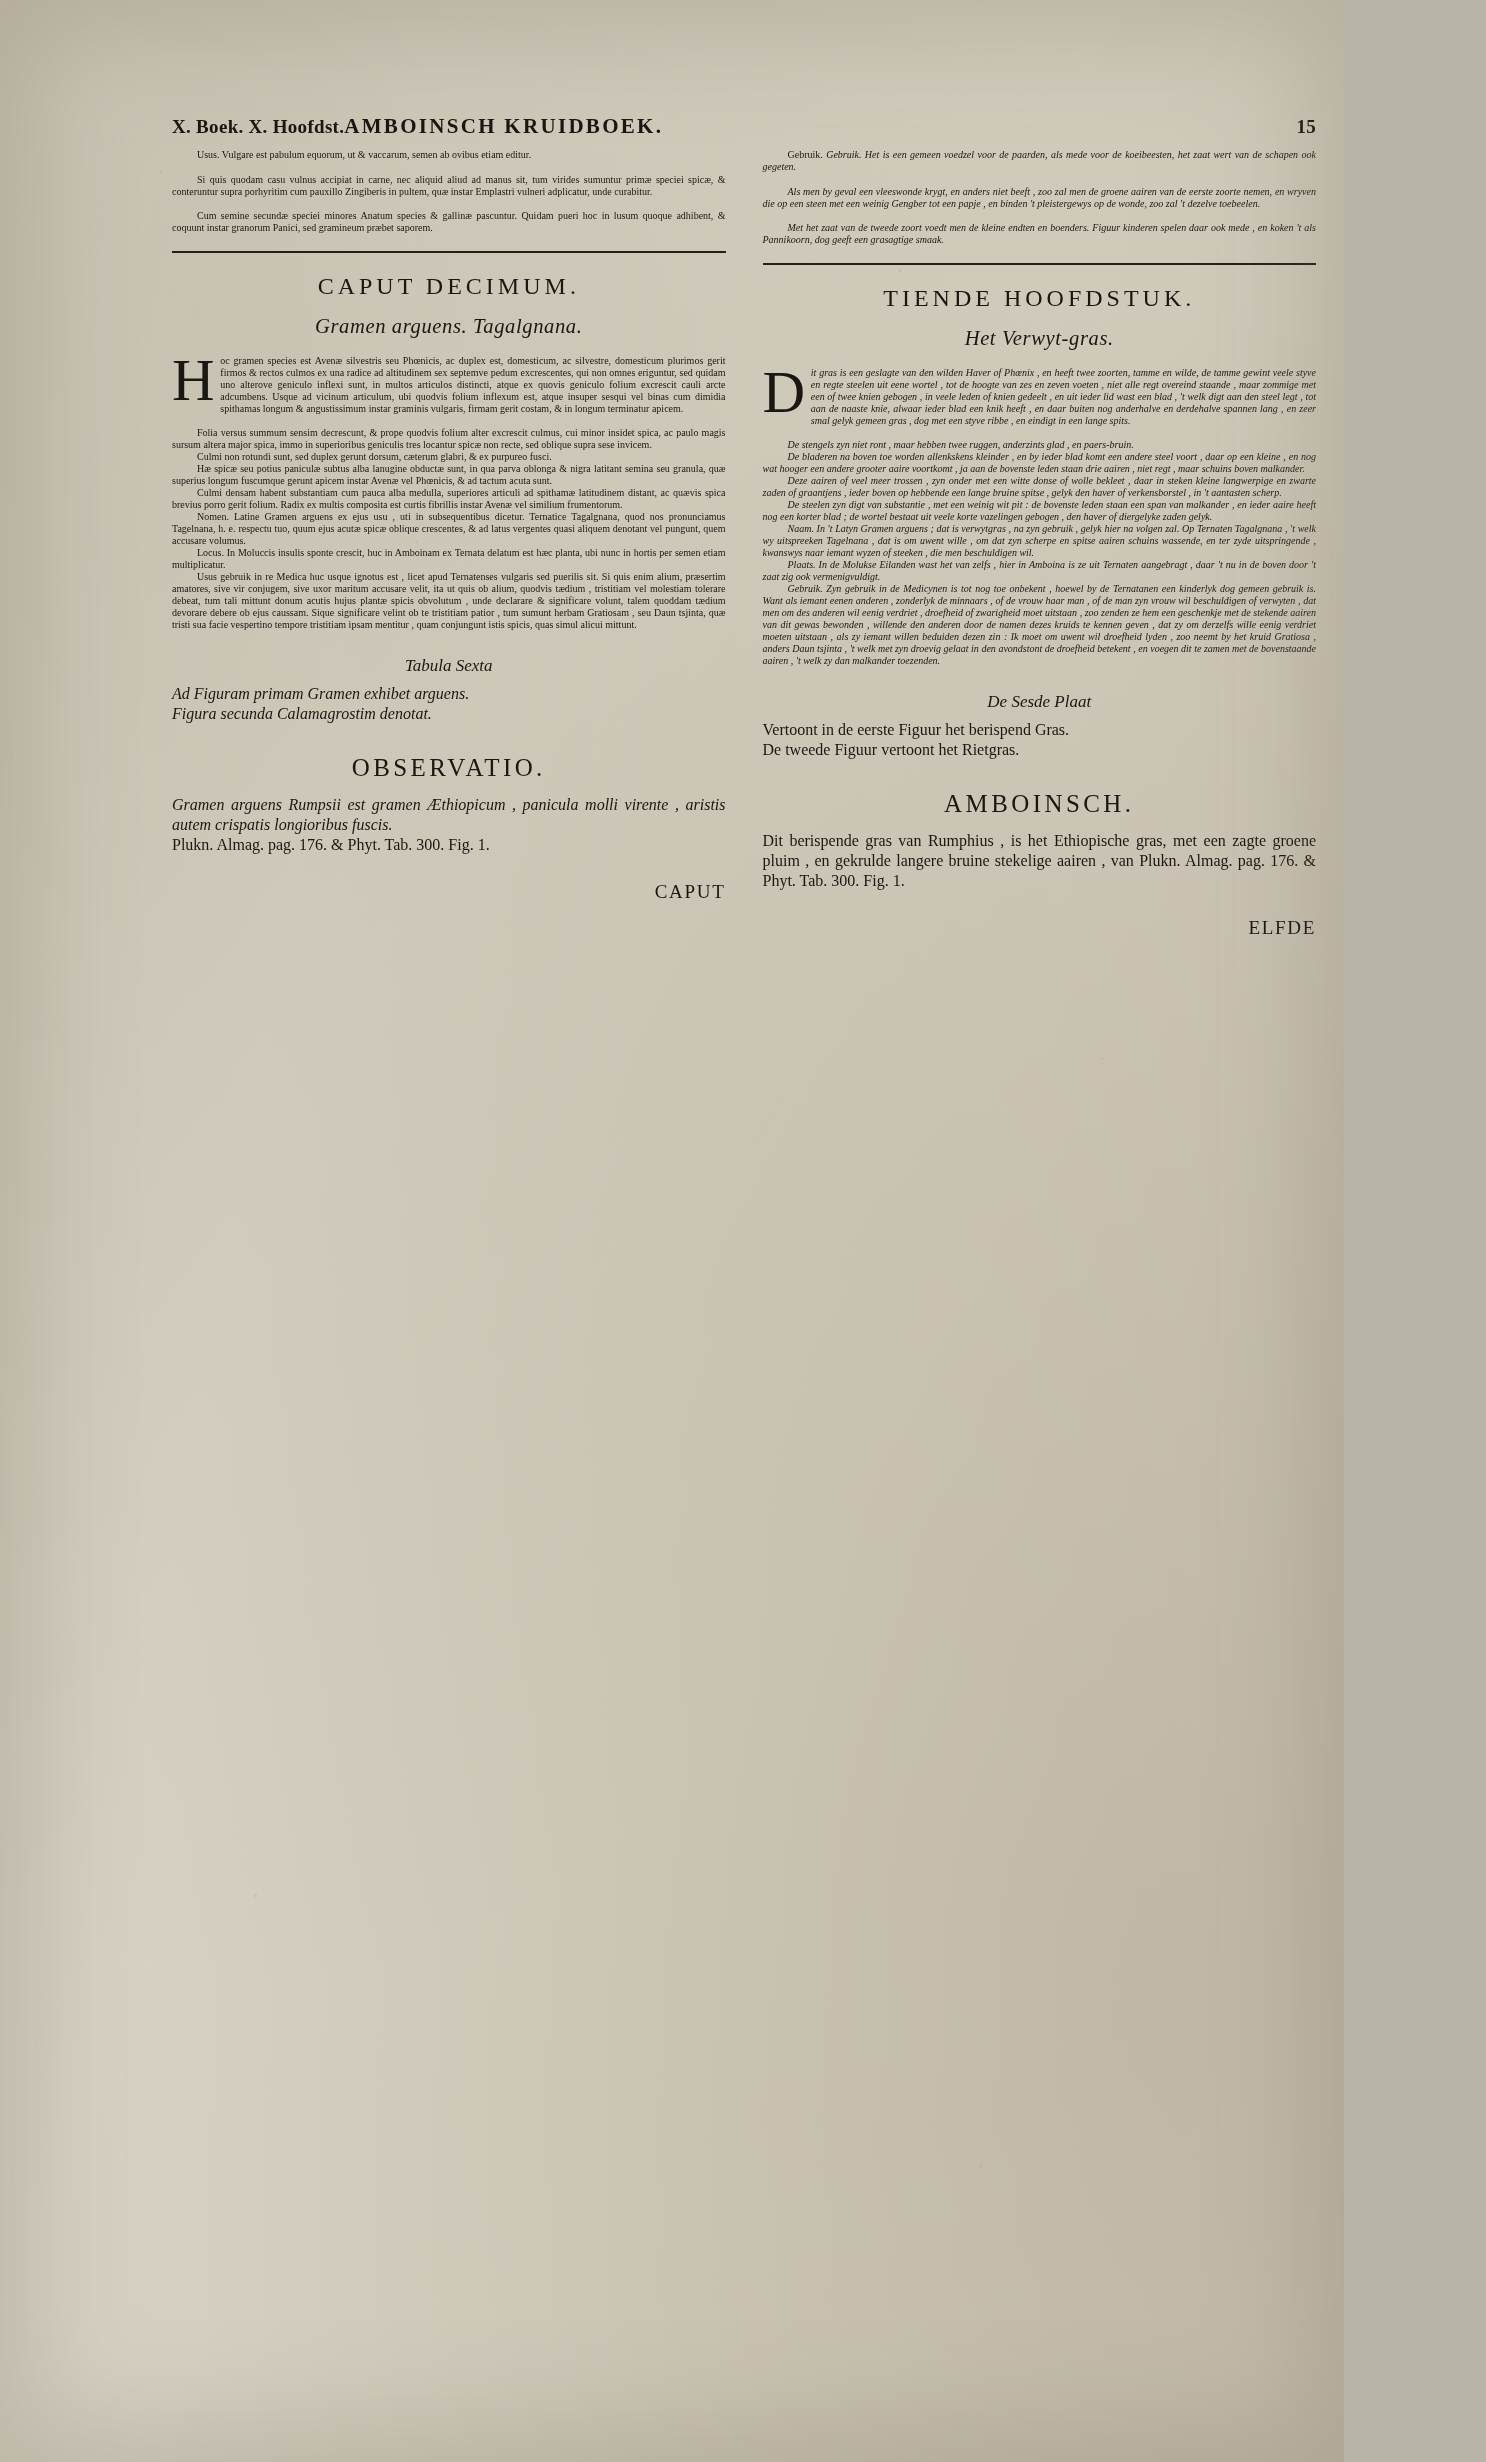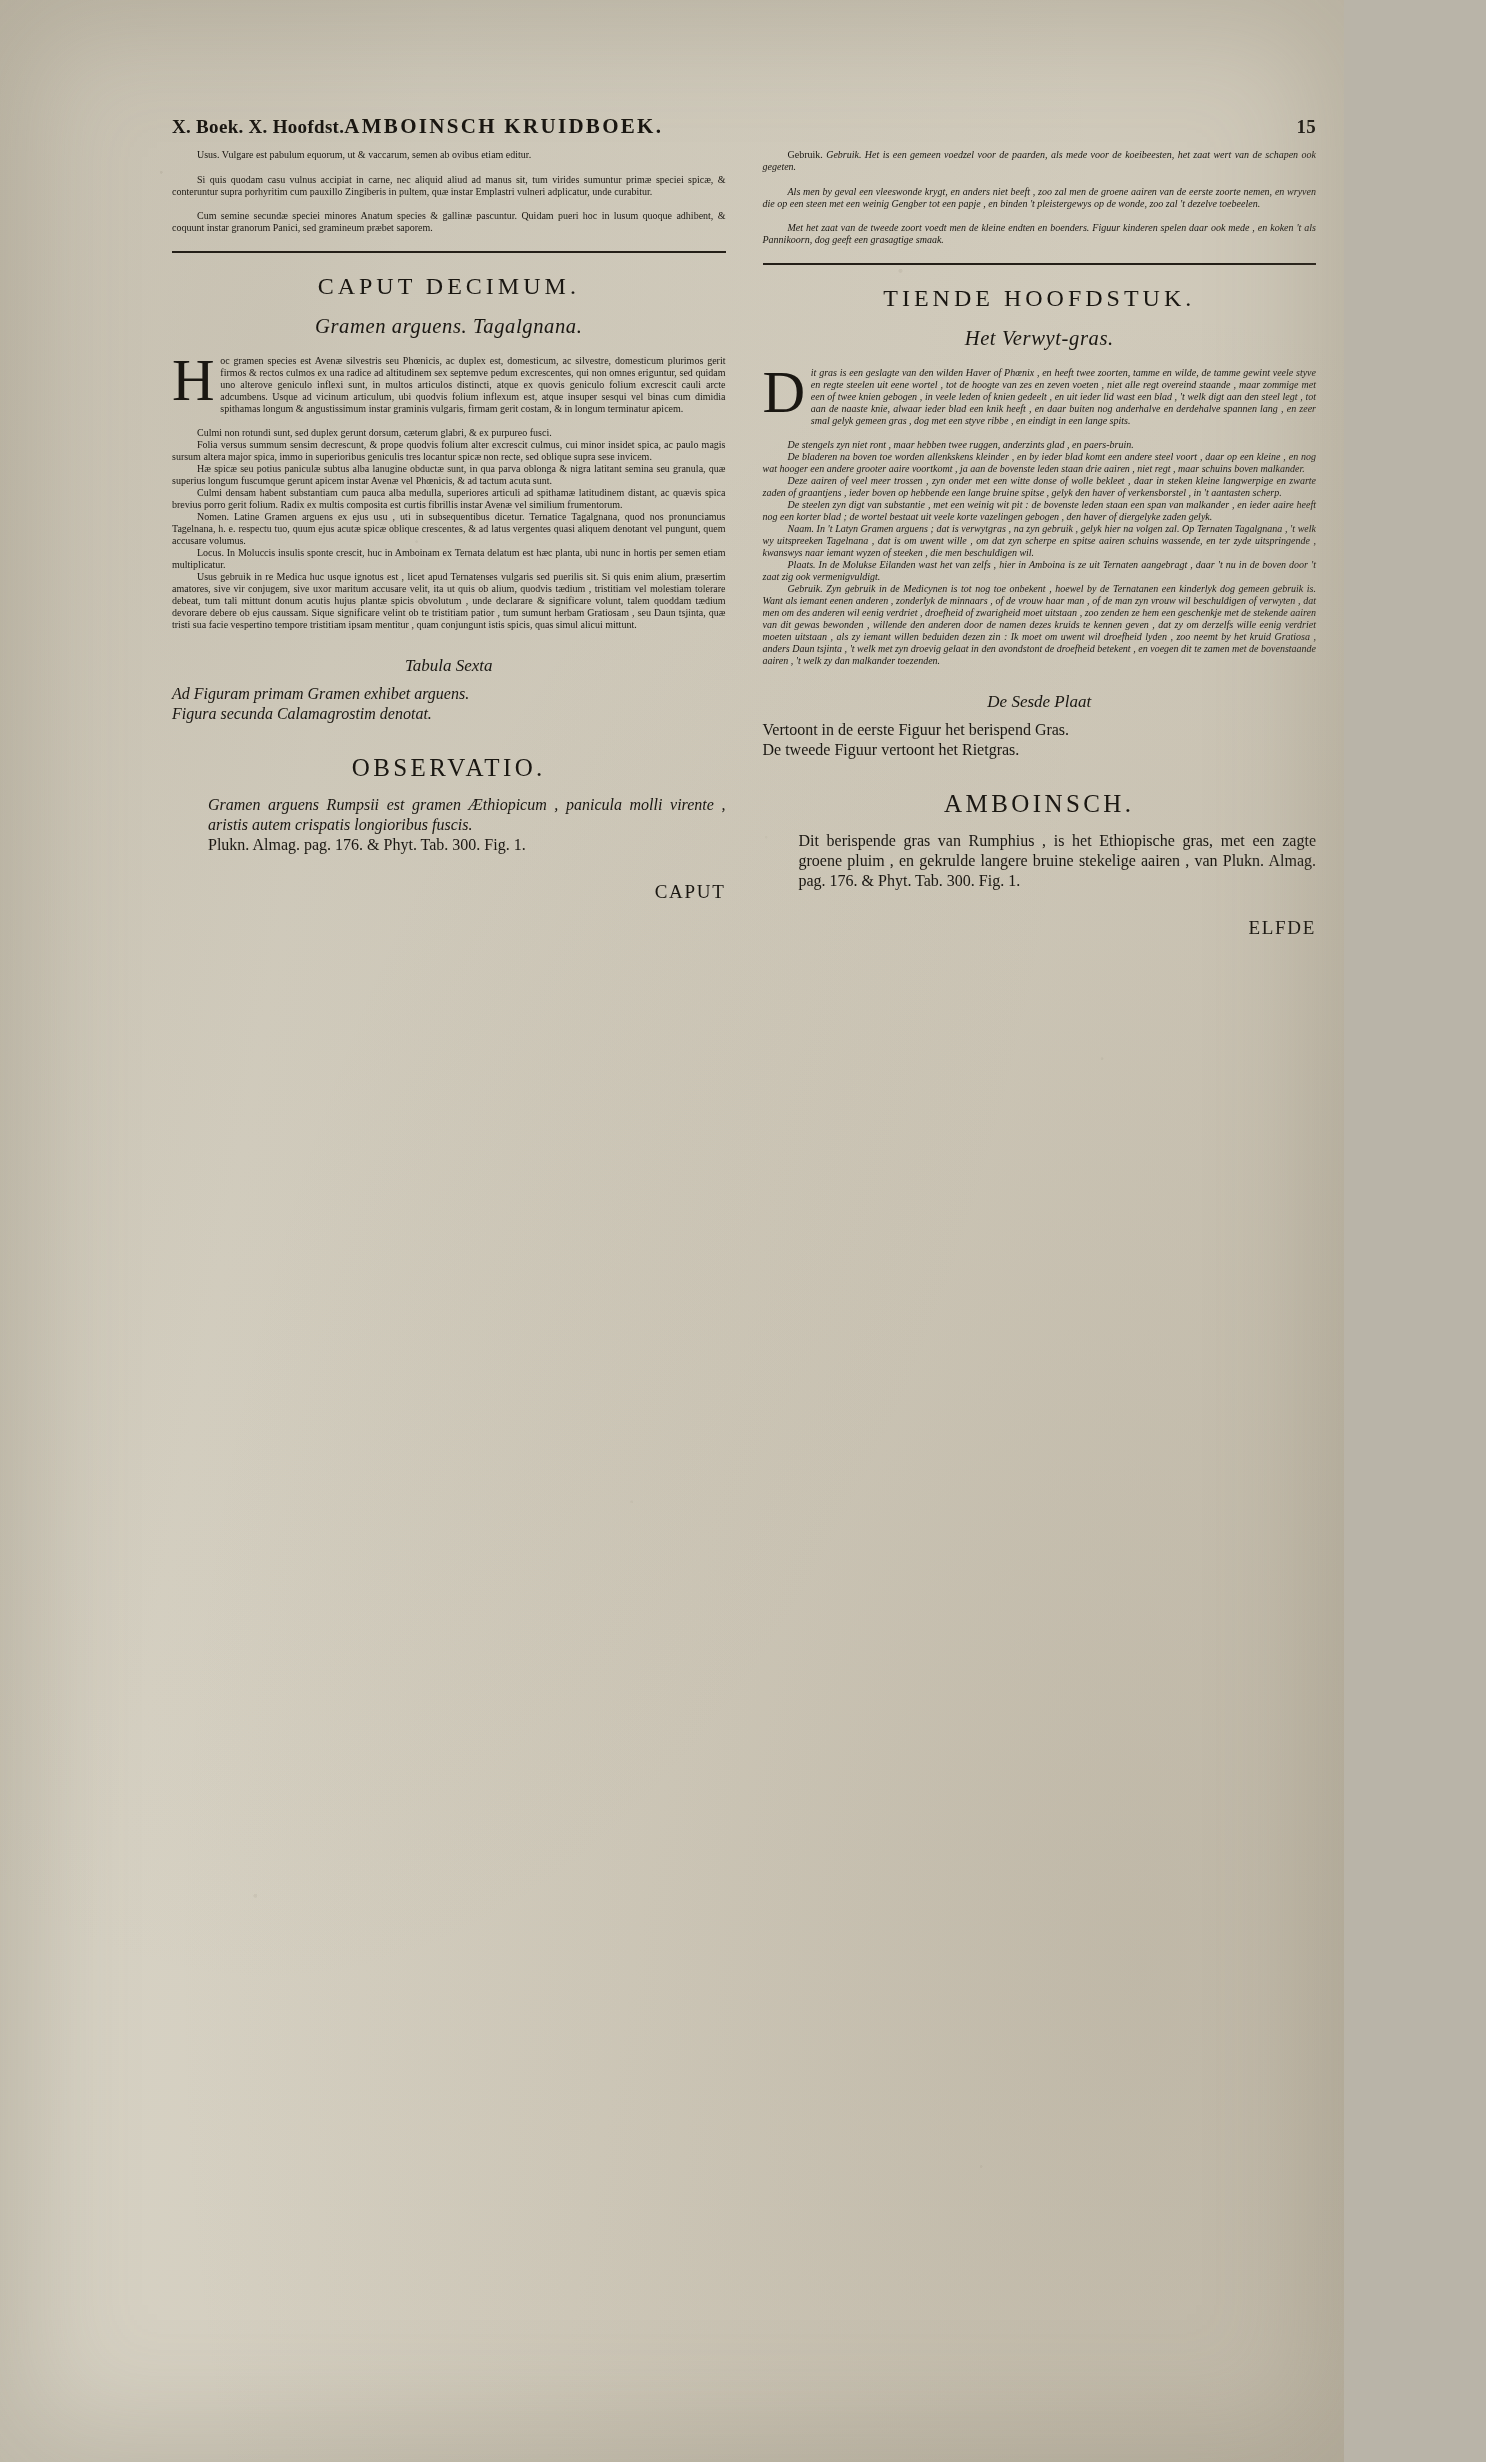--- a/index.html
+++ b/index.html
@@ -149,21 +149,20 @@
   .obs-title {
     text-align: center;
     font-size: 25px;
     letter-spacing: 3.4px;
     margin: 30px 0 12.6px 0;
   }
   .obs-body {
     font-size: 16px;
     line-height: 1.25;
     text-indent: 0;
-    margin-left: 36px;
   }
   .footline {
     display: flex;
     justify-content: flex-end;
     margin-top: 26px;
     font-size: 19px;
     letter-spacing: 1.7px;
   }
   .catch {
     font-size: 19px;
@@ -198,22 +197,22 @@
         <div class="rule"></div>
 
         <div class="caput-title">CAPUT DECIMUM.</div>
         <div class="species-title">Gramen arguens. Tagalgnana.</div>
 
         <div class="dropwrap">
           <span class="dropcap">H</span>
           <p class="noindent">oc gramen species est Avenæ silvestris seu Phœnicis, ac duplex est, domesticum, ac silvestre, domesticum plurimos gerit firmos &amp; rectos culmos ex una radice ad altitudinem sex septemve pedum excrescentes, qui non omnes eriguntur, sed quidam uno alterove geniculo inflexi sunt, in multos articulos distincti, atque ex quovis geniculo folium excrescit cauli arcte adcumbens. Usque ad vicinum articulum, ubi quodvis folium inflexum est, atque insuper sesqui vel binas cum dimidia spithamas longum &amp; angustissimum instar graminis vulgaris, firmam gerit costam, &amp; in longum terminatur apicem.</p>
         </div>
         <div class="gap"></div>
+        <p>Folia versus summum sensim decrescunt, &amp; prope quodvis folium alter excrescit culmus, cui minor insidet spica, ac paulo magis sursum altera major spica, immo in superioribus geniculis tres locantur spicæ non recte, sed oblique supra sese invicem.</p>
         <p>Culmi non rotundi sunt, sed duplex gerunt dorsum, cæterum glabri, &amp; ex purpureo fusci.</p>
-        <p>Folia versus summum sensim decrescunt, &amp; prope quodvis folium alter excrescit culmus, cui minor insidet spica, ac paulo magis sursum altera major spica, immo in superioribus geniculis tres locantur spicæ non recte, sed oblique supra sese invicem.</p>
         <p>Hæ spicæ seu potius paniculæ subtus alba lanugine obductæ sunt, in qua parva oblonga &amp; nigra latitant semina seu granula, quæ superius longum fuscumque gerunt apicem instar Avenæ vel Phœnicis, &amp; ad tactum acuta sunt.</p>
         <p>Culmi densam habent substantiam cum pauca alba medulla, superiores articuli ad spithamæ latitudinem distant, ac quævis spica brevius porro gerit folium. Radix ex multis composita est curtis fibrillis instar Avenæ vel similium frumentorum.</p>
         <p>Nomen. Latine Gramen arguens ex ejus usu , uti in subsequentibus dicetur. Ternatice Tagalgnana, quod nos pronunciamus Tagelnana, h. e. respectu tuo, quum ejus acutæ spicæ oblique crescentes, &amp; ad latus vergentes quasi aliquem denotant vel pungunt, quem accusare volumus.</p>
         <p>Locus. In Moluccis insulis sponte crescit, huc in Amboinam ex Ternata delatum est hæc planta, ubi nunc in hortis per semen etiam multiplicatur.</p>
         <p>Usus gebruik in re Medica huc usque ignotus est , licet apud Ternatenses vulgaris sed puerilis sit. Si quis enim alium, præsertim amatores, sive vir conjugem, sive uxor maritum accusare velit, ita ut quis ob alium, quodvis tædium , tristitiam vel molestiam tolerare debeat, tum tali mittunt donum acutis hujus plantæ spicis obvolutum , unde declarare &amp; significare volunt, talem quoddam tædium devorare debere ob ejus caussam. Sique significare velint ob te tristitiam patior , tum sumunt herbam Gratiosam , seu Daun tsjinta, quæ tristi sua facie vespertino tempore tristitiam ipsam mentitur , quam conjungunt istis spicis, quas simul alicui mittunt.</p>
 
         <div class="tabula">Tabula Sexta</div>
         <p class="smallline it">Ad Figuram primam Gramen exhibet arguens.</p>
         <p class="smallline it">Figura secunda Calamagrostim denotat.</p>
 

